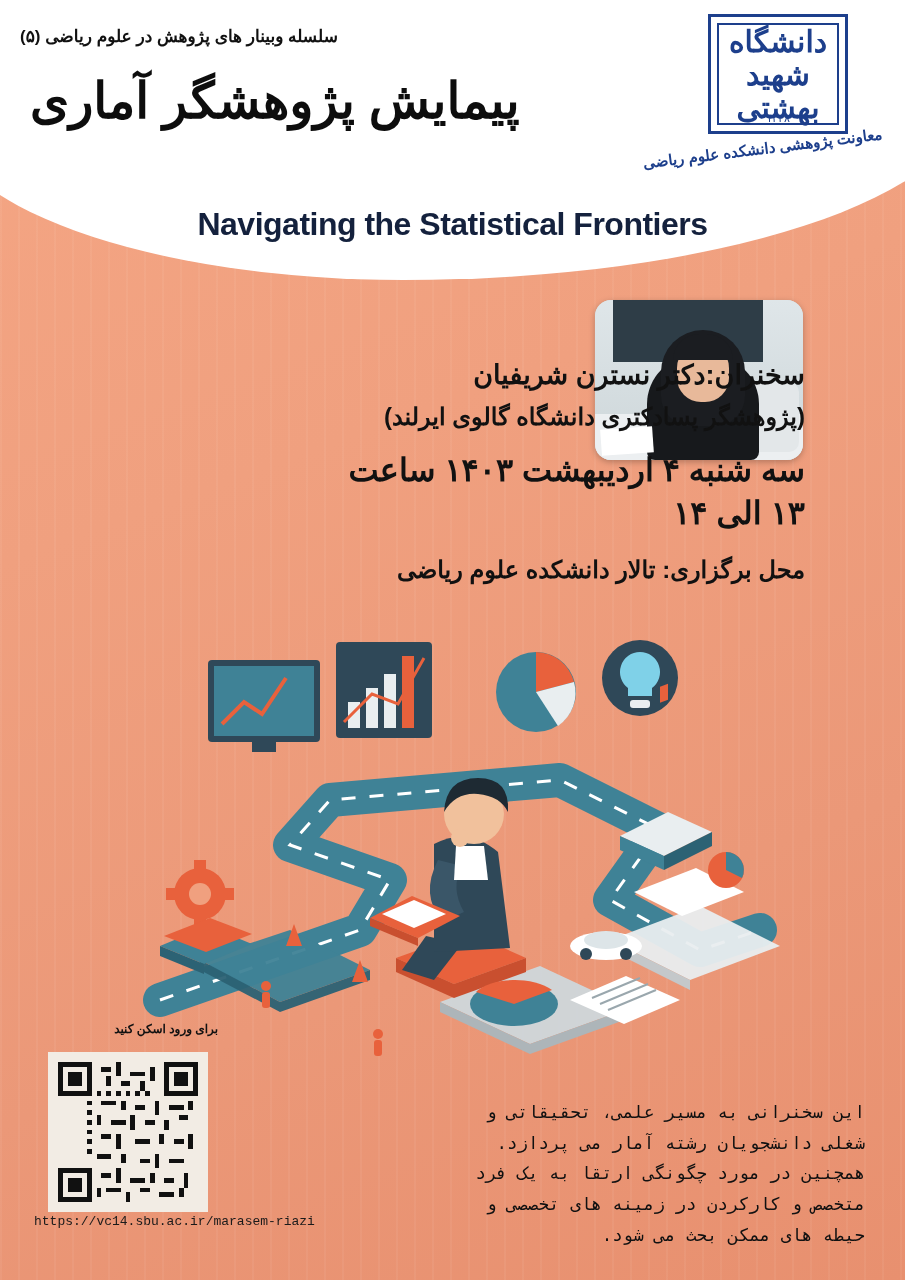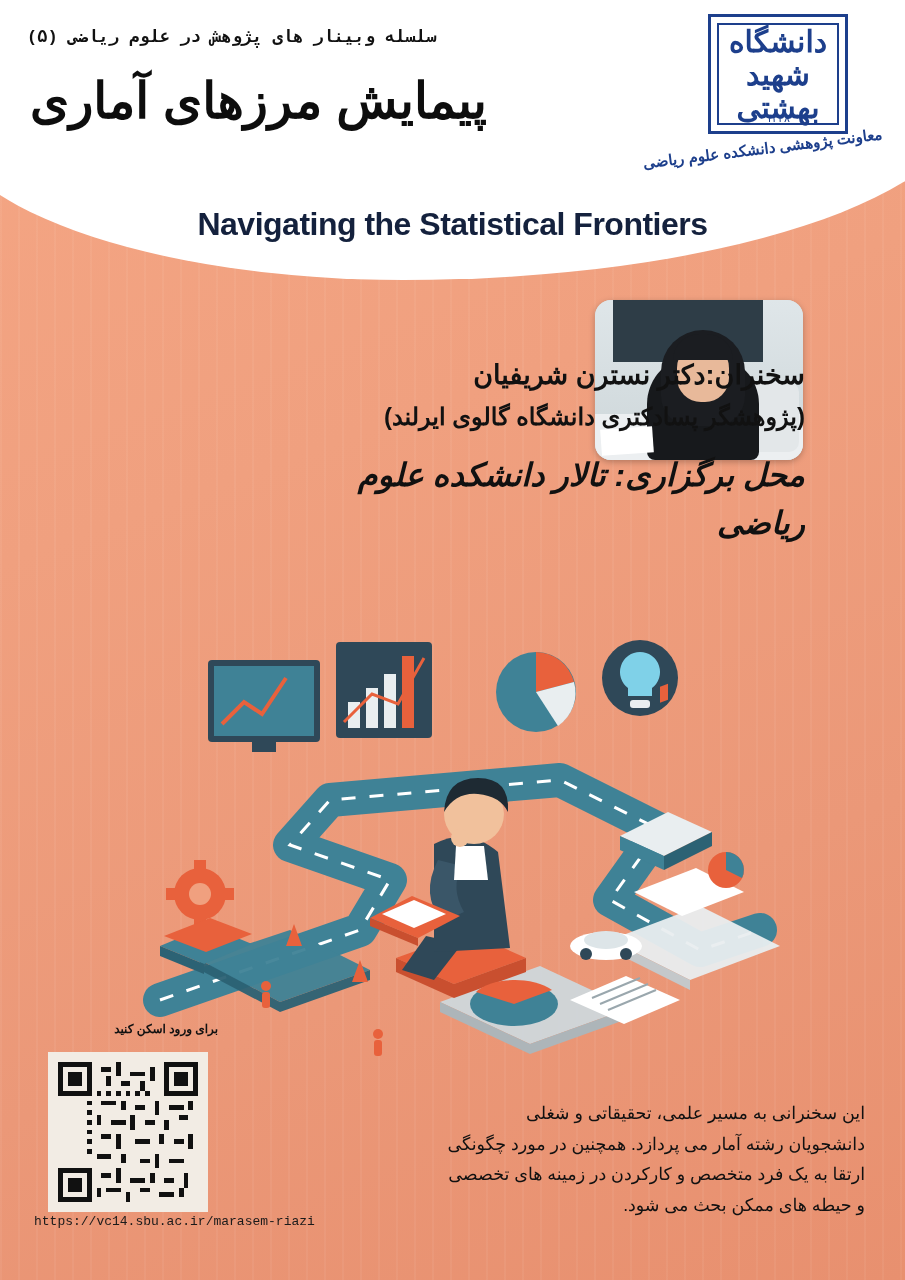--- a/index.html
+++ b/index.html
@@ -69,24 +69,24 @@
   .logo-caption {
     margin-top: 4px;
     color: #1d3f8c;
     font-size: 15px; font-weight: bold;
     transform: rotate(-7deg);
     white-space: nowrap;
   }
 
   
   .series-line {
-    position: absolute; top: 26px; left: 27px;
+    position: absolute; top: 26px; left: 20px;
     width: 520px; text-align: left;
     direction: rtl;
-    color: #111; font-size: 17px; font-weight: bold; font-family: Liberation Mono, monospace;
+    color: #111; font-size: 17px; font-weight: bold;
   }
   .title-fa {
     position: absolute; top: 72px; left: 30px;
     width: 640px; text-align: left;
     direction: rtl;
     color: #0d0d0d;
     font-size: 50px; font-weight: bold;
     letter-spacing: -1px;
   }
   .title-en {
@@ -136,23 +136,22 @@
     text-align: right; direction: rtl;
     color: #111;
   }
   .speaker { font-size: 27px; font-weight: bold; line-height: 1.45; }
   .affil { font-size: 24px; font-weight: bold; line-height: 1.5; margin-top: 4px; }
   .datetime {
     font-size: 32px; font-weight: bold; line-height: 1.35;
     margin-top: 14px;
   }
   .venue {
-    font-size: 32px; font-weight: bold; line-height: 1.5;
+    font-size: 24px; font-weight: bold; line-height: 1.5;
     margin-top: 16px;
-    font-style: italic;
   }
 
   
   .illus {
     position: absolute; top: 630px; left: 140px;
     width: 640px; height: 450px;
   }
 
   
   .qr-caption {
@@ -173,21 +172,21 @@
     font-family: Liberation Mono, monospace;
     font-size: 13px; color: #1a1a1a;
     direction: ltr;
   }
 
   
   .desc {
     position: absolute; top: 1098px; right: 40px;
     width: 420px;
     text-align: right; direction: rtl;
-    font-family: Liberation Sans, sans-serif;
+    font-family: Liberation Mono, monospace;
     font-size: 17.5px; line-height: 1.75; color: #111;
   }
 </style>
 </head>
 <body>
 
 <div id="poster">
 
   <div class="header-band"></div>
 
@@ -196,38 +195,39 @@
     <div class="logo-wrap">
       <div class="logo-box">
         <div class="logo-inner"></div>
         <div class="logo-script">دانشگاه شهید بهشتی</div>
         <div class="logo-year">۱۳۳۸</div>
       </div>
       <div class="logo-caption">معاونت پژوهشی دانشکده علوم ریاضی</div>
     </div>
 
     <div class="series-line">سلسله وبینار های پژوهش در علوم ریاضی (۵)</div>
-    <div class="title-fa">پیمایش مرزهای آماری</div>
+    <div class="title-fa">پیمایش پژوهشگر آماری</div>
     <div class="title-en">Navigating the Statistical Frontiers</div>
 
     <div class="photo-frame">
       <div class="ph-wall"></div>
       <div class="ph-board"></div>
       <div class="ph-desk"></div>
       <div class="ph-chair"></div>
       <div class="ph-body"></div>
       <div class="ph-scarf"></div>
       <div class="ph-face"></div>
       <div class="ph-hair"></div>
       <div class="ph-paper"></div>
     </div>
 
     <div class="info">
       <div class="speaker">سخنران:دکتر نسترن شریفیان</div>
       <div class="affil">(پژوهشگر پسادکتری دانشگاه گالوی ایرلند)</div>
+      <div class="datetime">سه شنبه ۴ اردیبهشت ۱۴۰۳ ساعت ۱۳ الی ۱۴</div>
       <div class="venue">محل برگزاری: تالار دانشکده علوم ریاضی</div>
     </div>
 
     <div class="illus">
       <svg viewBox="0 0 640 450" width="640" height="450" xmlns="http://www.w3.org/2000/svg">
 
         <path d="M20 370 L220 300 L250 250 L150 215 L190 170 L420 150 L520 200 L470 270 L560 320 L620 300" fill="none" stroke="#3f8296" stroke-width="34" stroke-linecap="round" stroke-linejoin="round"></path>
         <path d="M20 370 L220 300 L250 250 L150 215 L190 170 L420 150 L520 200 L470 270 L560 320 L620 300" fill="none" stroke="#ffffff" stroke-width="3" stroke-dasharray="14 14"></path>
 
         <g opacity="0.95">

